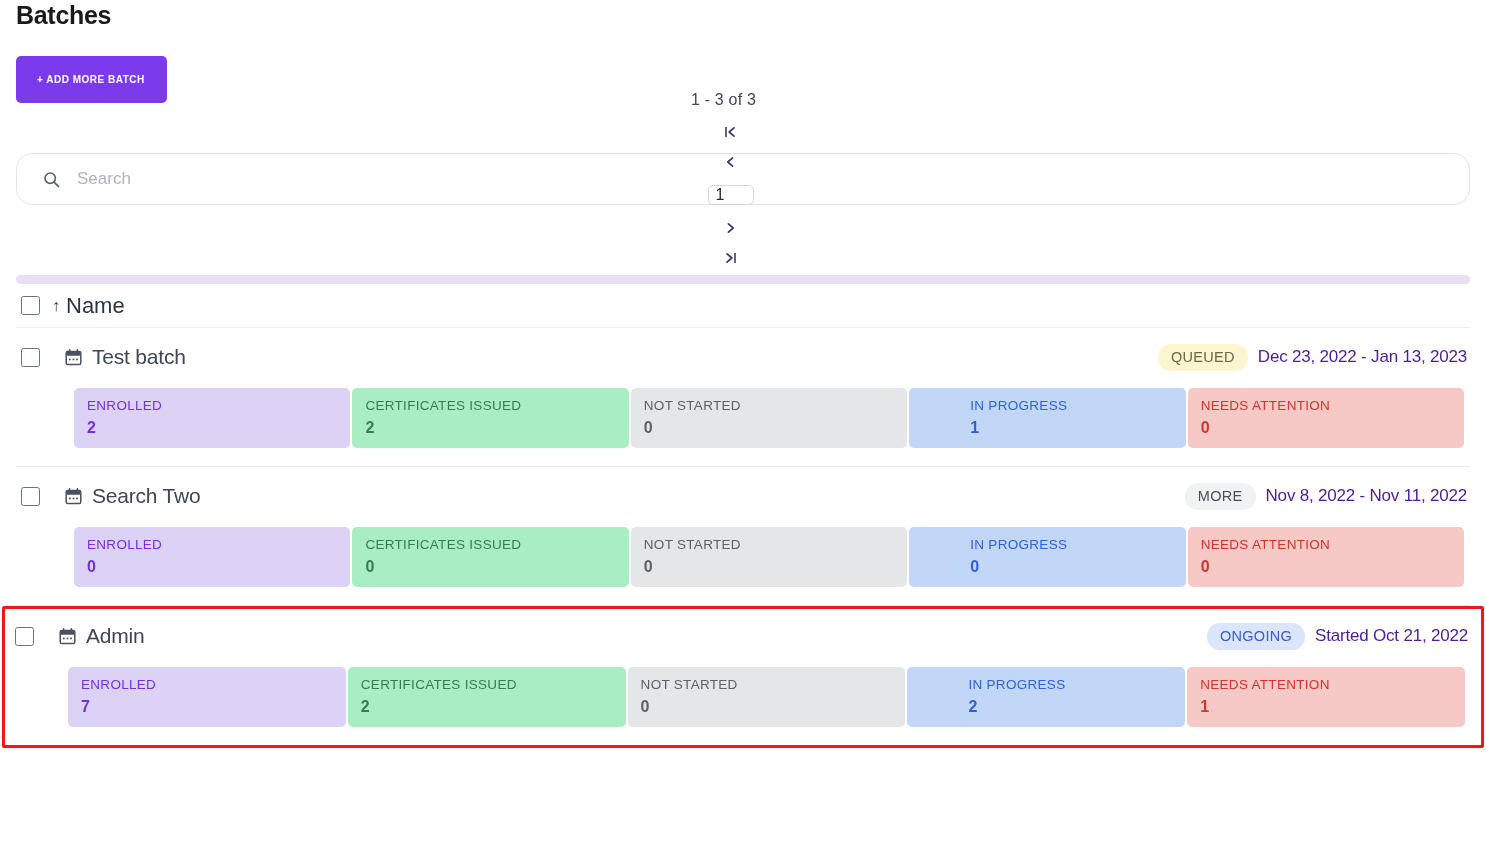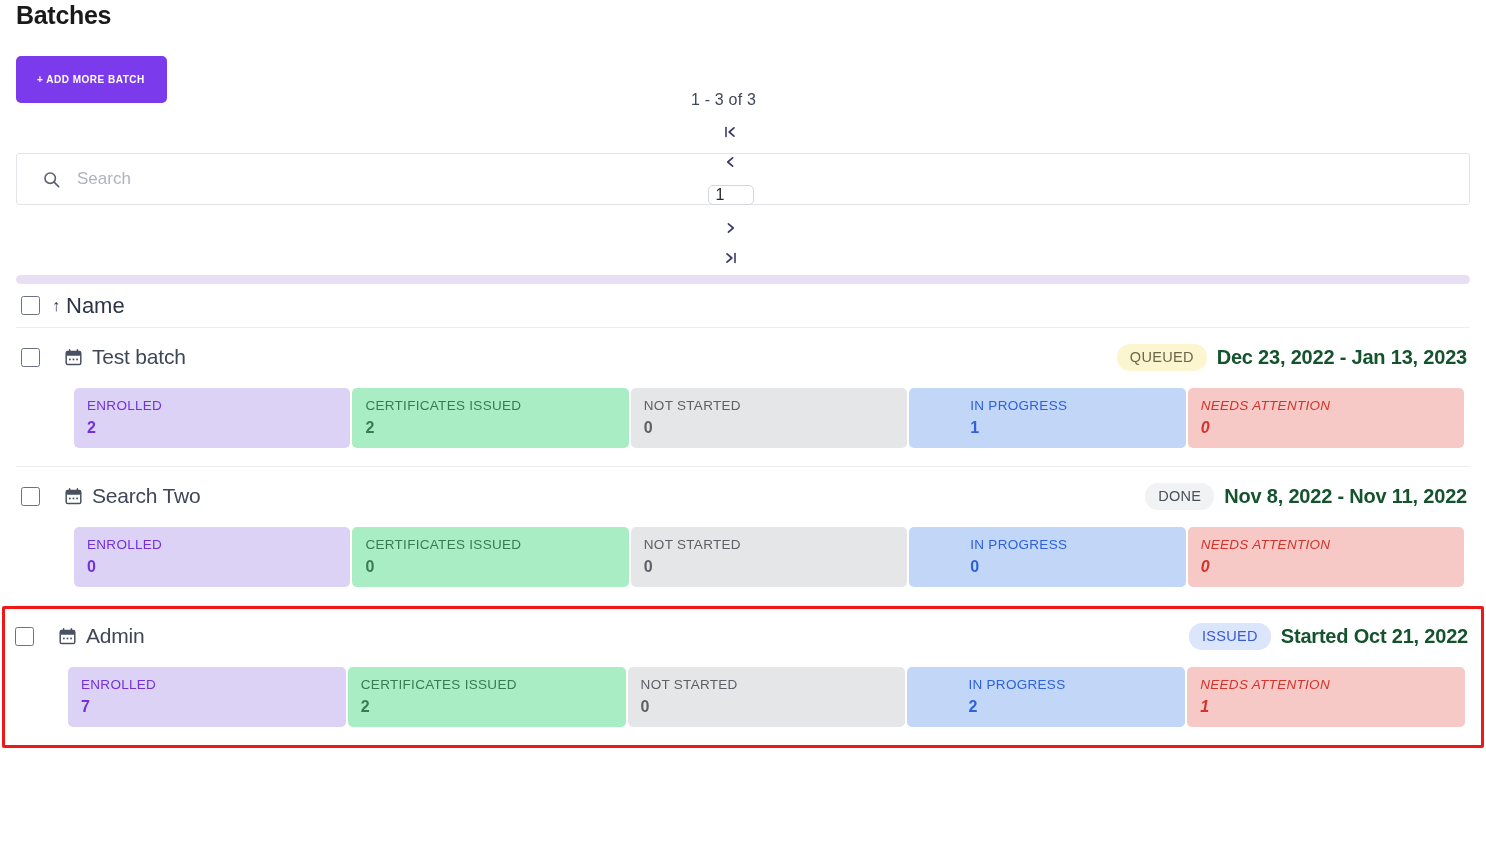--- a/index.html
+++ b/index.html
@@ -43,21 +43,21 @@
     padding: 15px 22px 15px 21px;
     line-height: 17px;
     cursor: pointer;
   }
 
   
   .search-box {
     margin-top: 50px;
     height: 52px;
     border: 1px solid #e2e4e9;
-    border-radius: 3px;
+    border-radius: 16px;
     background: #fff;
     display: flex;
     align-items: center;
     padding: 0 14px 0 26px;
   }
   .search-icon { flex: 0 0 auto; display: flex; align-items: center; margin-right: 17px; }
   .search-input {
     flex: 1 1 auto;
     border: none;
     outline: none;
@@ -188,23 +188,23 @@
     border-radius: 13px;
     padding: 6px 13px 7px 13px;
     line-height: 14px;
     white-space: nowrap;
   }
   .badge-queued   { background: #fbf6cf; color: #6b6749; }
   .badge-done     { background: #f1f2f4; color: #4a4f5a; }
   .badge-ongoing  { background: #dbe5fb; color: #3a5bd0; }
 
   .row-date {
-    font-size: 20px;
-    font-weight: bold;
-    color: #14532d;
+    font-size: 17px;
+    font-weight: normal;
+    color: #4c1d95;
     letter-spacing: -0.2px;
     margin-left: 10px;
     white-space: nowrap;
     padding-right: 3px;
   }
 
   
   .stats {
     display: flex;
     gap: 2px;
@@ -236,21 +236,21 @@
   .stat.certificates { background: #a9edc4; }
   .stat.certificates .stat-label, .stat.certificates .stat-value { color: #3a7a52; }
 
   .stat.notstarted  { background: #e5e6e8; }
   .stat.notstarted .stat-label, .stat.notstarted .stat-value { color: #5d6066; }
 
   .stat.inprogress  { background: #c2d6f8; }
   .stat.inprogress .stat-label, .stat.inprogress .stat-value { color: #2f62d8; padding-left: 48px; }
 
   .stat.attention   { background: #f6c9c6; }
-  .stat.attention .stat-label, .stat.attention .stat-value { color: #d0342c; font-style: italic; }
+  .stat.attention .stat-label, .stat.attention .stat-value { color: #d0342c; }
 </style>
 </head>
 <body>
 
 <div class="page">
 
   <div class="page-title">Batches</div>
 
   <div class="add-btn-wrap">
     <button class="add-btn">+ ADD MORE BATCH</button>
@@ -355,21 +355,21 @@
             <rect x="1.2" y="2.6" width="14.6" height="4.2" rx="1.6" fill="#4a5160"></rect>
             <line x1="4.6" y1="0.9" x2="4.6" y2="3.4" stroke="#4a5160" stroke-width="1.6" stroke-linecap="round"></line>
             <line x1="12.4" y1="0.9" x2="12.4" y2="3.4" stroke="#4a5160" stroke-width="1.6" stroke-linecap="round"></line>
             <rect x="4" y="9.6" width="1.7" height="1.7" fill="#4a5160"></rect>
             <rect x="7.6" y="9.6" width="1.7" height="1.7" fill="#4a5160"></rect>
             <rect x="11.2" y="9.6" width="1.7" height="1.7" fill="#4a5160"></rect>
           </svg>
         </span>
         <span class="batch-name">Search Two</span>
         <span class="row-spacer"></span>
-        <span class="status-badge badge-done">DONE</span>
+        <span class="status-badge badge-done">MORE</span>
         <span class="row-date">Nov 8, 2022 - Nov 11, 2022</span>
       </div>
       <div class="stats">
         <div class="stat enrolled">
           <div class="stat-label">ENROLLED</div>
           <div class="stat-value">0</div>
         </div>
         <div class="stat certificates">
           <div class="stat-label">CERTIFICATES ISSUED</div>
           <div class="stat-value">0</div>
@@ -398,21 +398,21 @@
             <rect x="1.2" y="2.6" width="14.6" height="4.2" rx="1.6" fill="#4a5160"></rect>
             <line x1="4.6" y1="0.9" x2="4.6" y2="3.4" stroke="#4a5160" stroke-width="1.6" stroke-linecap="round"></line>
             <line x1="12.4" y1="0.9" x2="12.4" y2="3.4" stroke="#4a5160" stroke-width="1.6" stroke-linecap="round"></line>
             <rect x="4" y="9.6" width="1.7" height="1.7" fill="#4a5160"></rect>
             <rect x="7.6" y="9.6" width="1.7" height="1.7" fill="#4a5160"></rect>
             <rect x="11.2" y="9.6" width="1.7" height="1.7" fill="#4a5160"></rect>
           </svg>
         </span>
         <span class="batch-name">Admin</span>
         <span class="row-spacer"></span>
-        <span class="status-badge badge-ongoing">ISSUED</span>
+        <span class="status-badge badge-ongoing">ONGOING</span>
         <span class="row-date">Started Oct 21, 2022</span>
       </div>
       <div class="stats">
         <div class="stat enrolled">
           <div class="stat-label">ENROLLED</div>
           <div class="stat-value">7</div>
         </div>
         <div class="stat certificates">
           <div class="stat-label">CERTIFICATES ISSUED</div>
           <div class="stat-value">2</div>

